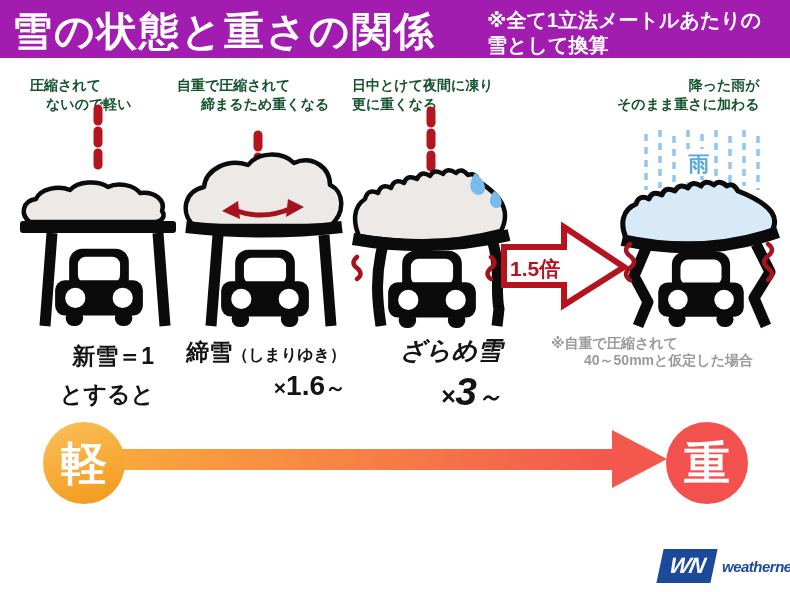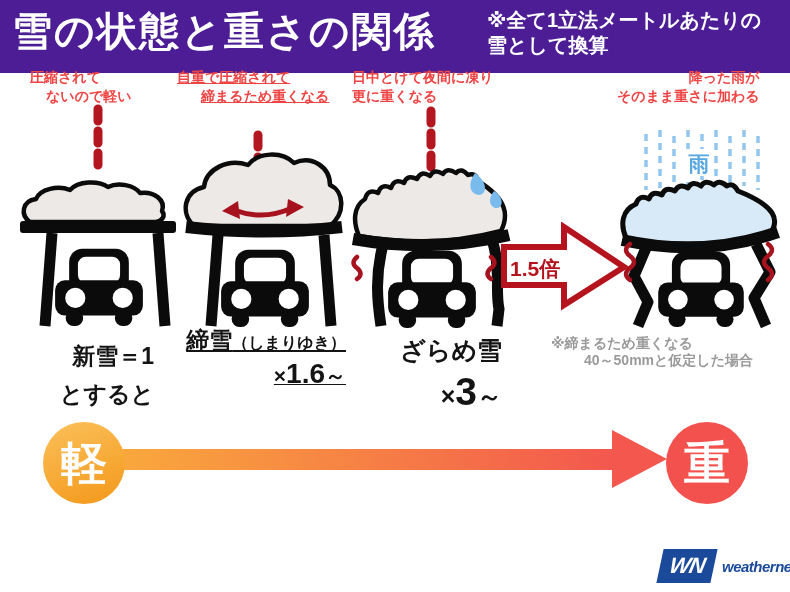--- a/index.html
+++ b/index.html
@@ -1,46 +1,46 @@
 <!DOCTYPE html>
 <html><head>
 <meta charset="utf-8">
 <style>
   html,body{margin:0;padding:0;background:#ffffff;}
   .canvas{
     position:relative;width:790px;height:592px;background:#ffffff;overflow:hidden;
     font-family:"Liberation Sans","DejaVu Sans",sans-serif;
   }
   
-  .header{position:absolute;left:0;top:0;width:790px;height:73px;background:#4c1d95;}
+  .header{position:absolute;left:0;top:0;width:790px;height:58px;background:#a21caf;}
   .title{
     position:absolute;left:12px;top:4px;color:#ffffff;font-size:40px;font-weight:900;
     letter-spacing:2px;white-space:nowrap;
   }
   .header-note{
     position:absolute;left:487px;top:8px;color:#ffffff;font-size:20px;font-weight:700;
     line-height:1.25;white-space:nowrap;
   }
   
-  .desc{position:absolute;top:68px;color:#ef4444;font-size:14px;font-weight:600;line-height:1.35;white-space:nowrap;}
-  .desc.c1{left:30px;} .desc.c2{left:177px;text-decoration:underline;} .desc.c3{left:352px;} .desc.c4{left:617px;text-align:right;}
+  .desc{position:absolute;top:76px;color:#14532d;font-size:14px;font-weight:600;line-height:1.35;white-space:nowrap;}
+  .desc.c1{left:30px;} .desc.c2{left:177px;} .desc.c3{left:352px;} .desc.c4{left:617px;text-align:right;}
   .desc .indent1{padding-left:16px;text-align:center;} .desc .indent2{padding-left:24px;}
   
   .illus{position:absolute;}
   .illus.c1{left:12px;top:95px;} .illus.c2{left:178px;top:95px;}
   .illus.c3{left:345px;top:95px;} .illus.c4{left:612px;top:128px;}
   .arrow15{position:absolute;left:500px;top:222px;}
   
   .collabel{position:absolute;color:#141414;text-align:right;font-weight:600;}
   .lab1{left:14px;top:337px;width:140px;font-size:23px;line-height:38px;}
-  .lab2{left:156px;top:325px;width:190px;text-decoration:underline;}
+  .lab2{left:156px;top:337px;width:190px;}
   .lab2 .l1{font-size:23px;line-height:30px;}
   .lab2 .reading{font-size:16px;}
   .lab2 .l2{}
-  .lab3{left:352px;top:334px;width:150px;}
+  .lab3{left:352px;top:334px;width:150px;font-style:italic;}
   .lab3 .l1{font-size:25px;line-height:32px;}
   .lab3 .l2{margin-top:4px;}
   .msign{font-size:21px;} .mval{font-size:28px;font-weight:700;} .mtilde{font-size:21px;}
   .lab3 .msign{font-size:25px;} .lab3 .mval{font-size:39px;} .lab3 .mtilde{font-size:25px;}
   .footnote{
     position:absolute;left:551px;top:335px;color:#9a9a9a;font-size:14px;font-weight:600;
     line-height:1.2;white-space:nowrap;
   }
   .footnote .fl2{padding-left:33px;text-align:right;}
   
@@ -188,21 +188,21 @@
     </div>
   </div>
   <div class="collabel lab3">
     <div class="l1">ざらめ雪</div>
     <div class="l2">
       <span class="msign">×</span><span class="mval">3</span><span class="mtilde">～</span>
     </div>
   </div>
 
   <div class="footnote">
-    <div>※締まるため重くなる</div>
+    <div>※自重で圧縮されて</div>
     <div class="fl2">40～50mmと仮定した場合</div>
   </div>
 
   <div class="scale-bar"></div>
   <div class="scale-head"></div>
   <div class="scale-circle scale-light">軽</div>
   <div class="scale-circle scale-heavy">重</div>
 
   <div class="logo-mark">WN</div>
   <div class="logo-name">weathernews</div>

